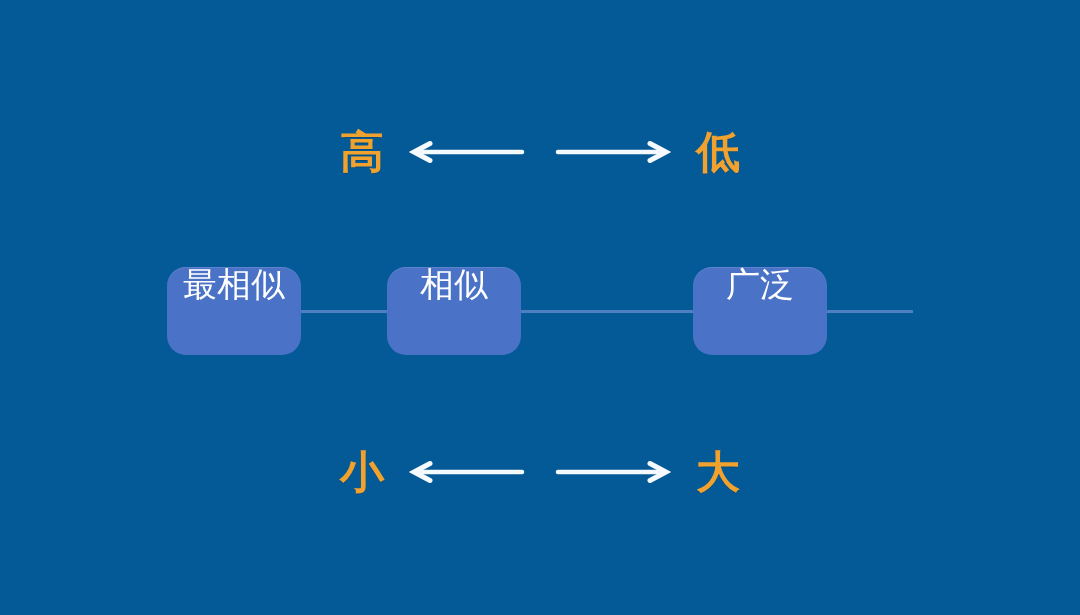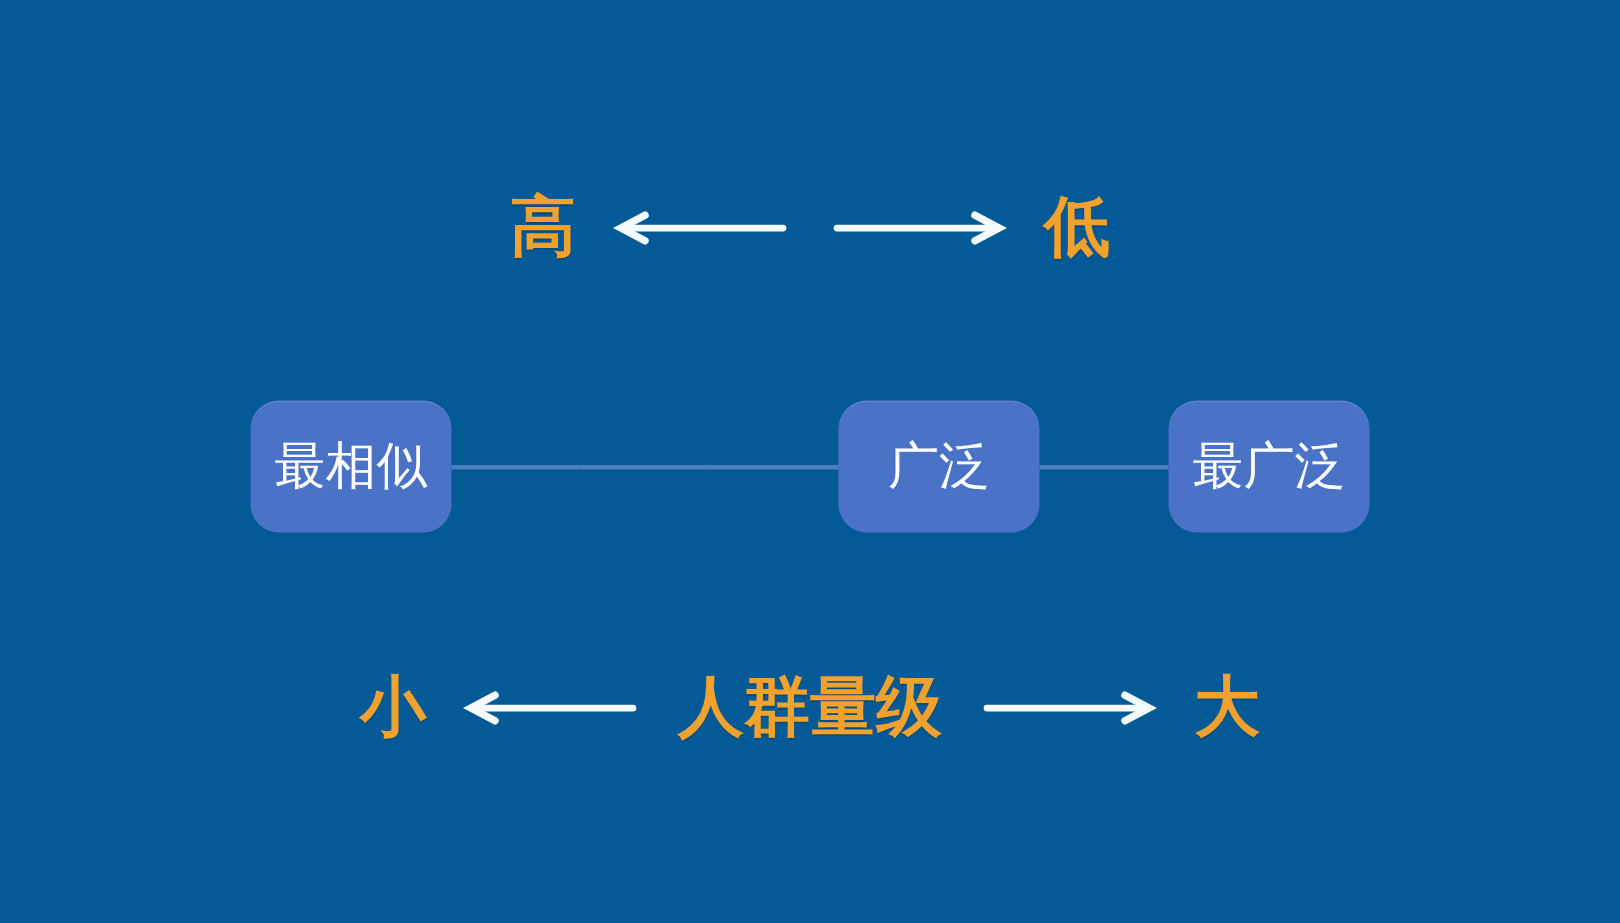--- a/index.html
+++ b/index.html
@@ -56,21 +56,20 @@
     align-items: center;
   }
   .node-box {
     flex: 0 0 auto;
     width: 134px;
     height: 88px;
     background: #4a72c6;
     border-radius: 19px;
     display: flex;
     justify-content: center;
-    align-items: center;
     box-shadow: inset 0 1px 0 rgba(255,255,255,0.12);
   }
   .node-label {
     color: #ffffff;
     font-size: 34px;
     font-weight: 500;
     line-height: 1;
     white-space: nowrap;
   }
   .connector {
@@ -96,38 +95,37 @@
       <path d="M98 3.5 L114 12 L98 20.5" fill="none" stroke-width="5" stroke-linecap="round" stroke-linejoin="miter" stroke="#f4fafd"></path>
     </svg>
     <span class="axis-end">低</span>
   </div>
 
   <div class="nodes-row">
     <div class="node-box">
       <span class="node-label">最相似</span>
     </div>
     <div class="connector"></div>
+    <div class="node-box">
+      <span class="node-label">相似</span>
+    </div>
     <div class="connector"></div>
     <div class="connector"></div>
     <div class="node-box">
       <span class="node-label">广泛</span>
     </div>
     <div class="connector"></div>
-    <div class="node-box">
-      <span class="node-label">最广泛</span>
-    </div>
   </div>
 
   <div class="axis-row bottom">
     <span class="axis-end">小</span>
     <svg class="arrow" width="120" height="24" viewBox="0 0 120 24">
       <path d="M8 12 H114" fill="none" stroke-width="4.5" stroke-linecap="round" stroke="#f4fafd"></path>
       <path d="M22 3.5 L6 12 L22 20.5" fill="none" stroke-width="5" stroke-linecap="round" stroke-linejoin="miter" stroke="#f4fafd"></path>
     </svg>
-    <span class="axis-title">人群量级</span>
     <svg class="arrow" width="120" height="24" viewBox="0 0 120 24">
       <path d="M6 12 H112" fill="none" stroke-width="4.5" stroke-linecap="round" stroke="#f4fafd"></path>
       <path d="M98 3.5 L114 12 L98 20.5" fill="none" stroke-width="5" stroke-linecap="round" stroke-linejoin="miter" stroke="#f4fafd"></path>
     </svg>
     <span class="axis-end">大</span>
   </div>
 
 </div>
 
 </body></html>

